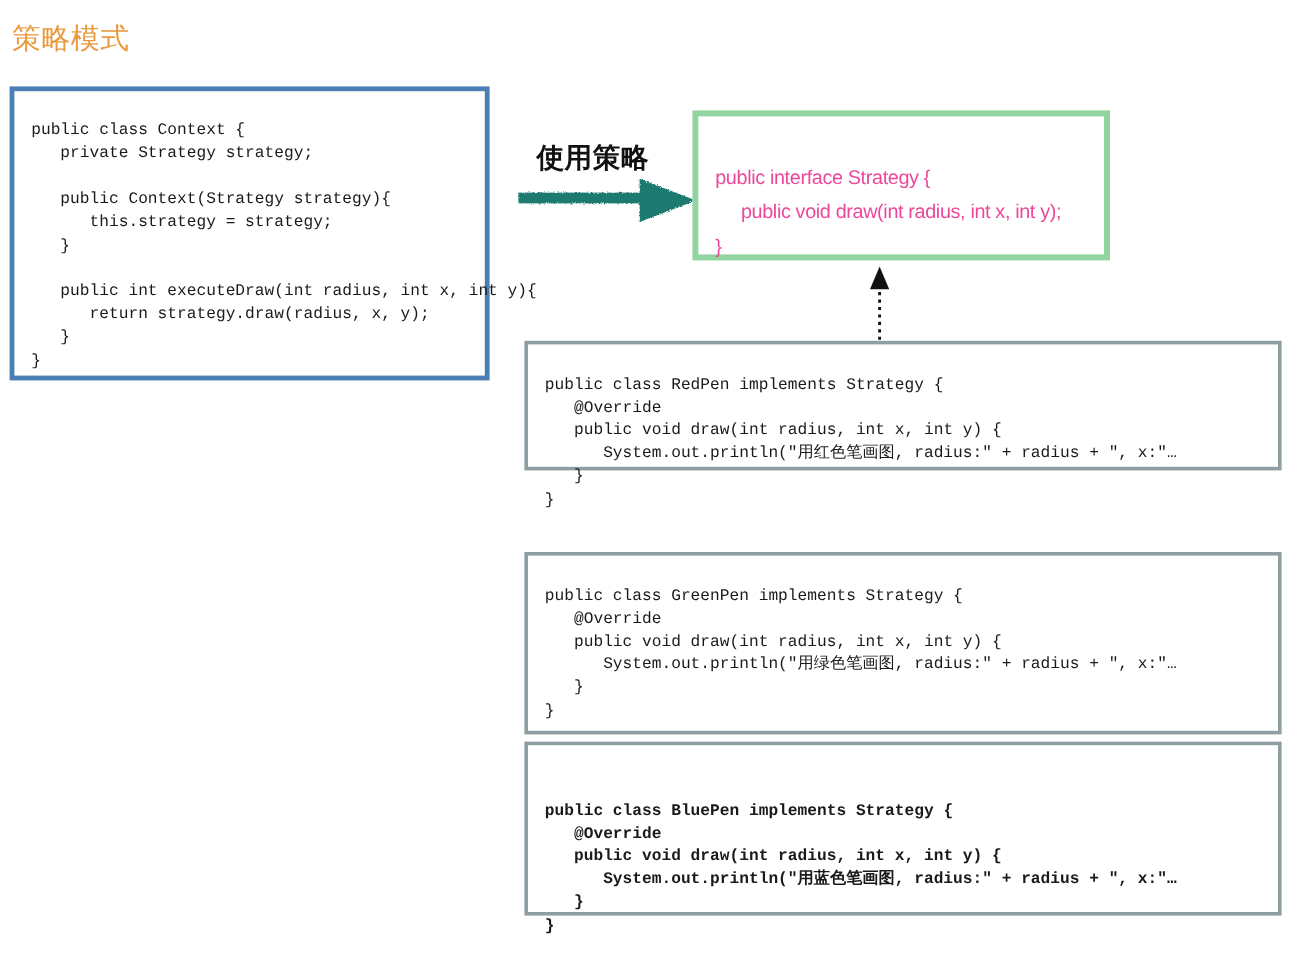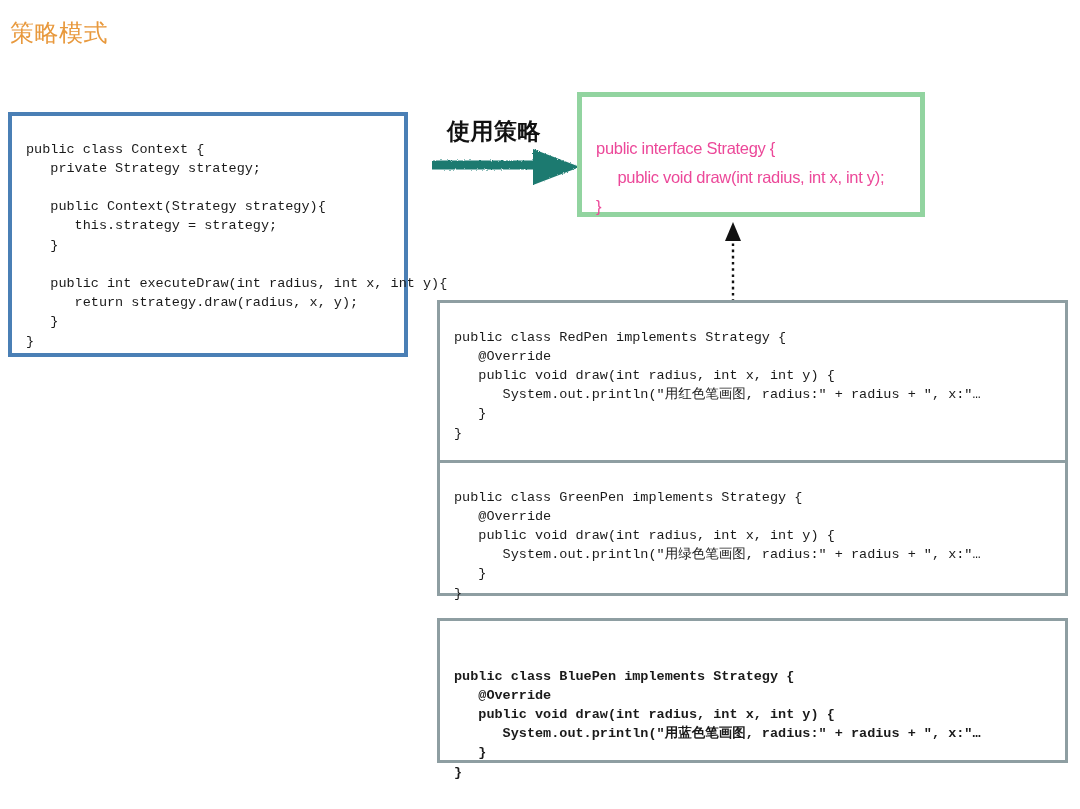--- a/index.html
+++ b/index.html
@@ -43,21 +43,20 @@
     position: absolute;
   }
 
   
   #context-box {
     left: 8px;
     top: 72px;
     width: 400px;
     height: 245px;
     border: 4px solid #4a7fb5;
-    margin-top: 40px;
   }
   #context-code {
     left: 14px;
     top: 10px;
     z-index: 3;
   }
 
   
   #interface-box {
     left: 577px;
@@ -75,22 +74,22 @@
     letter-spacing: -0.3px;
     color: #ec4899;
   }
 
   
   .impl-box {
     left: 437px;
     width: 631px;
     border: 3px solid #8e9ea2;
   }
-  #redpen-box   { top: 300px; height: 172px; }
-  #greenpen-box { top: 460px; height: 136px; }
+  #redpen-box   { top: 284px; height: 108px; }
+  #greenpen-box { top: 460px; height: 152px; }
   #bluepen-box  { top: 618px; height: 145px; }
   .impl-code {
     left: 14px;
     top: 11px;
   }
   #bluepen-code { top: 32px; font-weight: bold; }
 
   
   #use-strategy-label {
     position: absolute;

